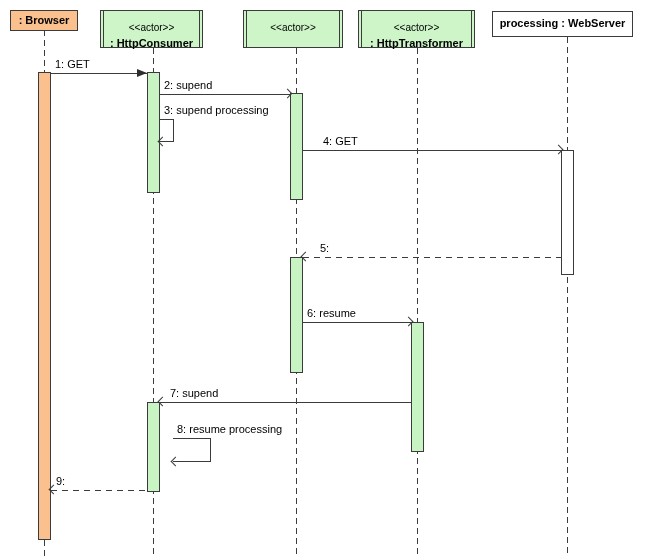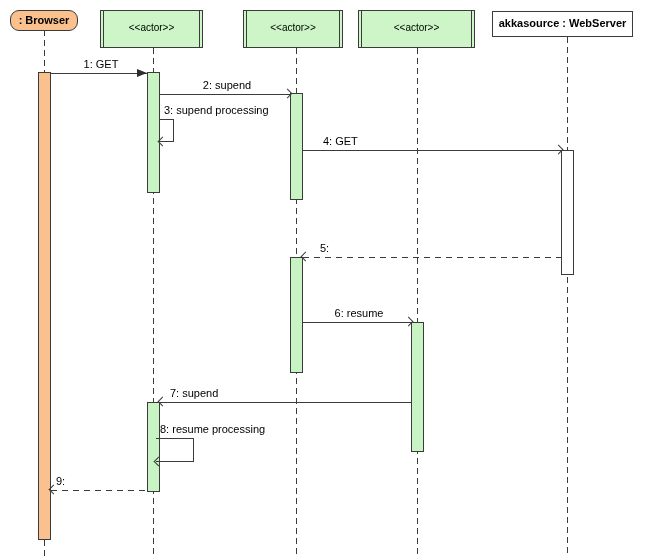--- a/index.html
+++ b/index.html
@@ -11,21 +11,21 @@
   *{box-sizing:border-box;margin:0;padding:0;}
   body{background:#fff;font-family:"Liberation Sans",sans-serif;color:#000;}
   .canvas{position:relative;width:650px;height:556px;background:#fff;overflow:hidden;}
 
   
   .lifeline{position:absolute;width:1px;
     background:repeating-linear-gradient(180deg,var(--line) 0 6px,transparent 6px 10px);}
 
   
   .head{position:absolute;border:1px solid var(--line);text-align:center;}
-  .head.object{background:var(--orange);border-radius:9px;}
+  .head.object{background:var(--orange);}
   .head.plain{background:#fff;}
   .head.actor{background:var(--green-head);padding-top:10px;}
   .head.actor::before{content:"";position:absolute;top:0;bottom:0;left:2px;border-left:1px solid var(--line);}
   .head.actor::after{content:"";position:absolute;top:0;bottom:0;right:2px;border-right:1px solid var(--line);}
   .stereo{display:block;font-size:10px;line-height:14px;}
   .pname{display:block;font-size:11px;font-weight:bold;line-height:17px;}
   .head.object .pname,.head.plain .pname{line-height:19px;}
   .head.plain .pname{line-height:23px;}
 
   
@@ -33,21 +33,21 @@
   .bar.green{background:var(--green-bar);}
   .bar.orange{background:var(--orange);}
   .bar.white{background:#fff;}
 
   
   .msg{position:absolute;height:0;}
   .mline{position:absolute;left:0;right:0;top:0;border-top:1px solid var(--line);}
   .mline.dashed{border:none;height:1px;
     background:repeating-linear-gradient(90deg,var(--line) 0 6px,transparent 6px 11px);}
   .mlabel{position:absolute;top:-15px;font-size:11px;line-height:13px;white-space:nowrap;}
-  .mlabel.center{left:4px;right:0;text-align:center;}
+  .mlabel.center{left:4px;right:0;}
 
   
   .chev{position:absolute;width:7px;height:7px;}
   .chev.r{right:-1px;top:-4px;border-top:1px solid var(--line);border-right:1px solid var(--line);transform:rotate(45deg);}
   .chev.l{left:-1px;top:-4px;border-bottom:1px solid var(--line);border-left:1px solid var(--line);transform:rotate(45deg);}
   .tri-r{position:absolute;right:0;top:-4px;width:0;height:0;
     border-top:4px solid transparent;border-bottom:4px solid transparent;border-left:10px solid #2e2e2e;}
 
   
   .loop{position:absolute;border:1px solid var(--line);border-left:none;background:transparent;}
@@ -64,32 +64,34 @@
   <div class="lifeline" style="left:296px;top:48px;height:508px"></div>
   <div class="lifeline" style="left:417px;top:48px;height:508px"></div>
   <div class="lifeline" style="left:567px;top:37px;height:519px"></div>
 
   <div class="head object" style="left:10px;top:10px;width:68px;height:21px">
     <span class="pname">: Browser</span>
   </div>
 
   <div class="head actor" style="left:100px;top:10px;width:103px;height:38px">
     <span class="stereo">&lt;&lt;actor&gt;&gt;</span>
+    <span class="pname">: HttpConsumer</span>
   </div>
 
   <div class="head actor" style="left:243px;top:10px;width:100px;height:38px">
     <span class="stereo">&lt;&lt;actor&gt;&gt;</span>
   </div>
 
   <div class="head actor" style="left:358px;top:10px;width:117px;height:38px">
     <span class="stereo">&lt;&lt;actor&gt;&gt;</span>
+    <span class="pname">: HttpTransformer</span>
   </div>
 
   <div class="head plain" style="left:492px;top:11px;width:141px;height:26px">
-    <span class="pname">akkasource : WebServer</span>
+    <span class="pname">processing : WebServer</span>
   </div>
 
   <div class="bar orange" style="left:38px;top:72px;height:468px"></div>
   <div class="bar green" style="left:147px;top:72px;height:121px"></div>
   <div class="bar green" style="left:290px;top:93px;height:107px"></div>
   <div class="bar white" style="left:561px;top:150px;height:125px"></div>
   <div class="bar green" style="left:290px;top:257px;height:116px"></div>
   <div class="bar green" style="left:411px;top:322px;height:130px"></div>
   <div class="bar green" style="left:147px;top:402px;height:90px"></div>
 
@@ -127,21 +129,21 @@
     <span class="chev r"></span>
     <span class="mlabel center">6: resume</span>
   </div>
 
   <div class="msg" style="left:160px;top:402px;width:251px">
     <div class="mline"></div>
     <span class="chev l"></span>
     <span class="mlabel" style="left:10px">7: supend</span>
   </div>
 
-  <div class="loop" style="left:156px;top:438px;width:38px;height:24px">
+  <div class="loop" style="left:173px;top:438px;width:38px;height:24px">
     <span class="chev l"></span>
     <span class="mlabel">8: resume processing</span>
   </div>
 
   <div class="msg" style="left:51px;top:490px;width:96px">
     <div class="mline dashed"></div>
     <span class="chev l"></span>
     <span class="mlabel" style="left:5px">9:</span>
   </div>
 

